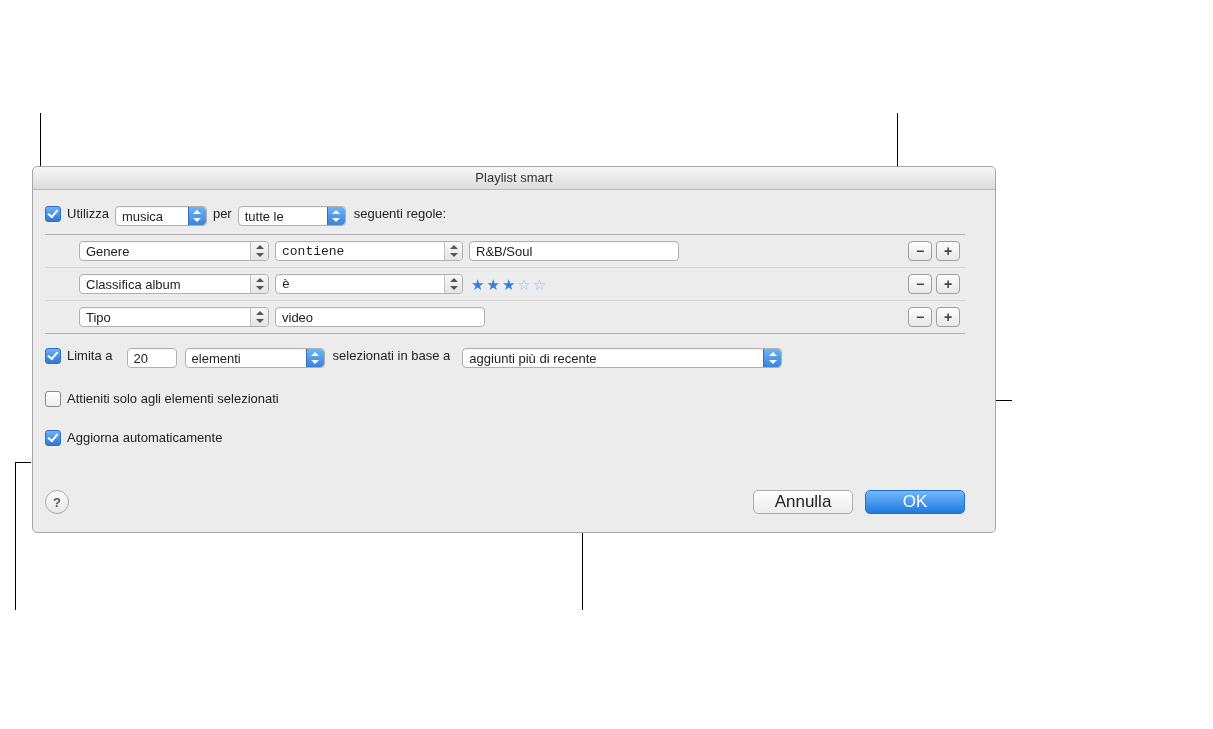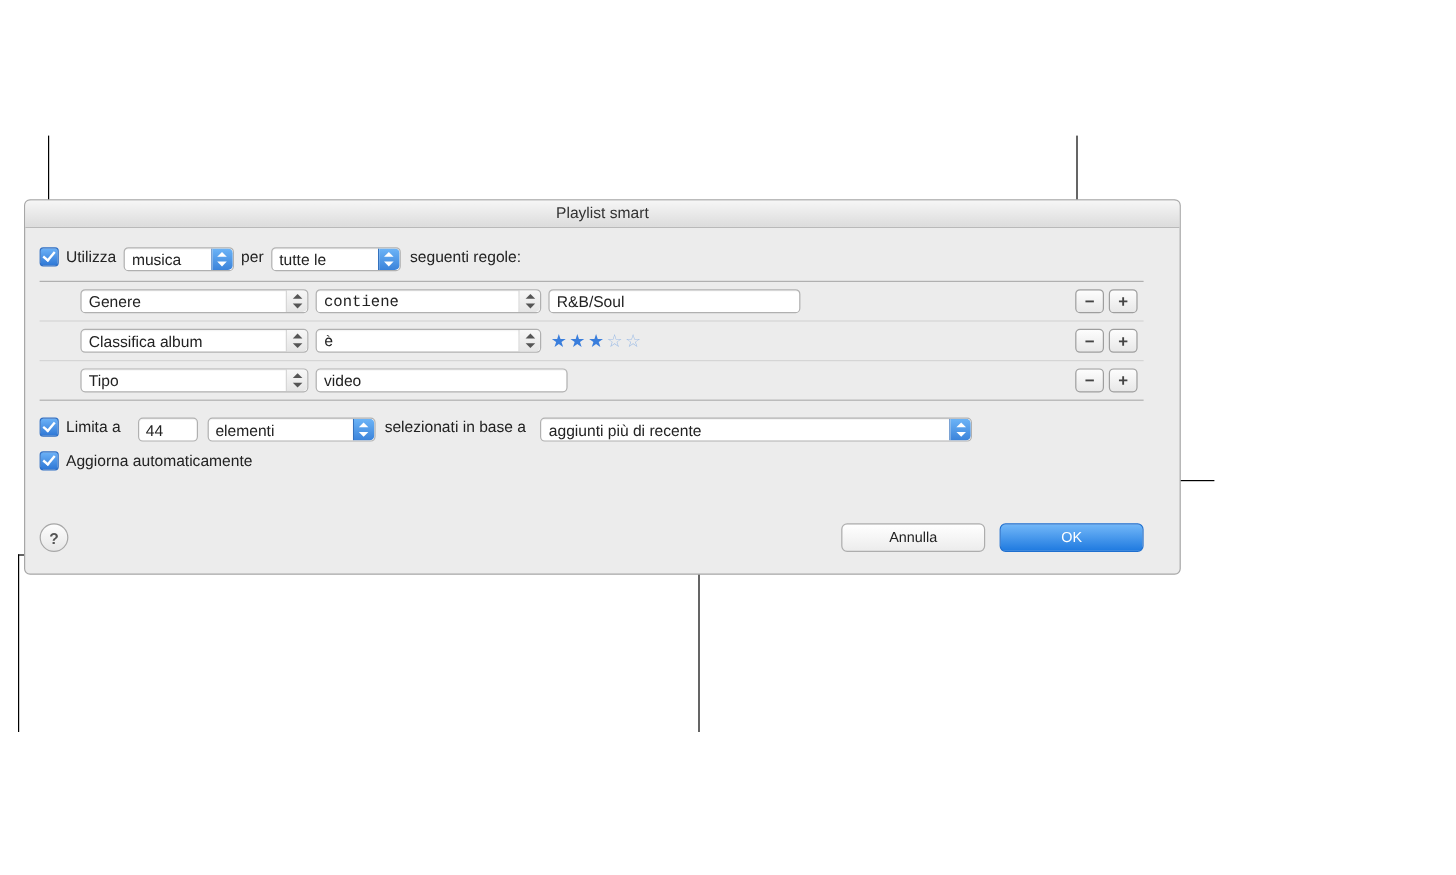--- a/index.html
+++ b/index.html
@@ -14,21 +14,21 @@
     position: relative;
   }
 
   
   .leader { position: absolute; background: #000; }
   .leader.v { width: 1px; }
   .leader.h { height: 1px; }
 
   .dialog {
     position: absolute;
-    left: 20px;
+    left: 32px;
     top: 166px;
     width: 962px;
     border: 1px solid #a7a7a7;
     border-radius: 5px;
     background: #ececec;
     box-shadow: 0 1px 0 rgba(255,255,255,0.6) inset;
   }
   .titlebar {
     height: 22px;
     line-height: 22px;
@@ -119,39 +119,39 @@
   .star-empty  { color: #9dbce6; }
 
   .rule-buttons { margin-left: auto; display: flex; gap: 4px; }
   .rnd-btn {
     width: 22px; height: 18px; border: 1px solid #9e9e9e; border-radius: 4px;
     background: linear-gradient(#fdfdfd,#e8e8e8);
     display: inline-flex; align-items: center; justify-content: center;
     font-size: 14px; color: #444; font-weight: 700; line-height: 1;
   }
 
-  .lower-options { display: flex; flex-direction: column; gap: 4px; }
+  .lower-options { display: flex; flex-direction: column; gap: 19px; }
   .limit-row .numfield { width: 50px; margin: 0 8px; }
   .limit-row .select.units { width: 140px; margin-right: 8px; }
-  .limit-row .select.sortby { width: 360px; }
+  .limit-row .select.sortby { width: 320px; }
 
   .footer { display: flex; align-items: center; margin-top: 40px; }
   .help-btn {
     width: 22px; height: 22px; border-radius: 50%;
     border: 1px solid #a7a7a7; background: linear-gradient(#fdfdfd,#e7e7e7);
     display: inline-flex; align-items: center; justify-content: center;
     font-weight: 700; color: #555; font-size: 13px;
   }
   .footer-spacer { flex: 1; }
   .push-btn {
-    min-width: 94px; height: 22px; padding: 0 12px;
+    min-width: 94px; height: 22px; padding: 0 2px;
     border: 1px solid #adadad; border-radius: 5px;
     background: linear-gradient(#ffffff,#ececec);
     display: inline-flex; align-items: center; justify-content: center;
-    font-size: 12px; margin-left: 12px; text-align: right;
+    font-size: 17px; margin-left: 12px; text-align: right;
   }
   .push-btn.primary {
     background: linear-gradient(#72b7f8,#1f7ae0);
     border-color: #1f6fcf; color: #fff; font-weight: 400;
   }
 </style>
 </head>
 <body>
 
 <div class="leader v" style="left:40px;  top:113px; height:92px;"></div>
@@ -246,33 +246,37 @@
       </div>
 
     </div>
 
     <div class="lower-options">
 
       <div class="row limit-row">
         <span class="checkbox checked"></span>
         <span class="label">Limita a</span>
         <span class="numfield">
-          <span>44</span>
+          <span>20</span>
         </span>
         <span class="select blue units">
           <span>elementi</span>
           <span class="stepper-cap double"></span>
         </span>
         <span class="label">selezionati in base a</span>
         <span class="select blue sortby" style="margin-left:6px">
           <span>aggiunti più di recente</span>
           <span class="stepper-cap double"></span>
         </span>
       </div>
 
+      <div class="row">
+        <span class="checkbox"></span>
+        <span class="label">Attieniti solo agli elementi selezionati</span>
+      </div>
 
       <div class="row">
         <span class="checkbox checked"></span>
         <span class="label">Aggiorna automaticamente</span>
       </div>
 
     </div>
 
     <div class="footer">
       <span class="help-btn">?</span>

